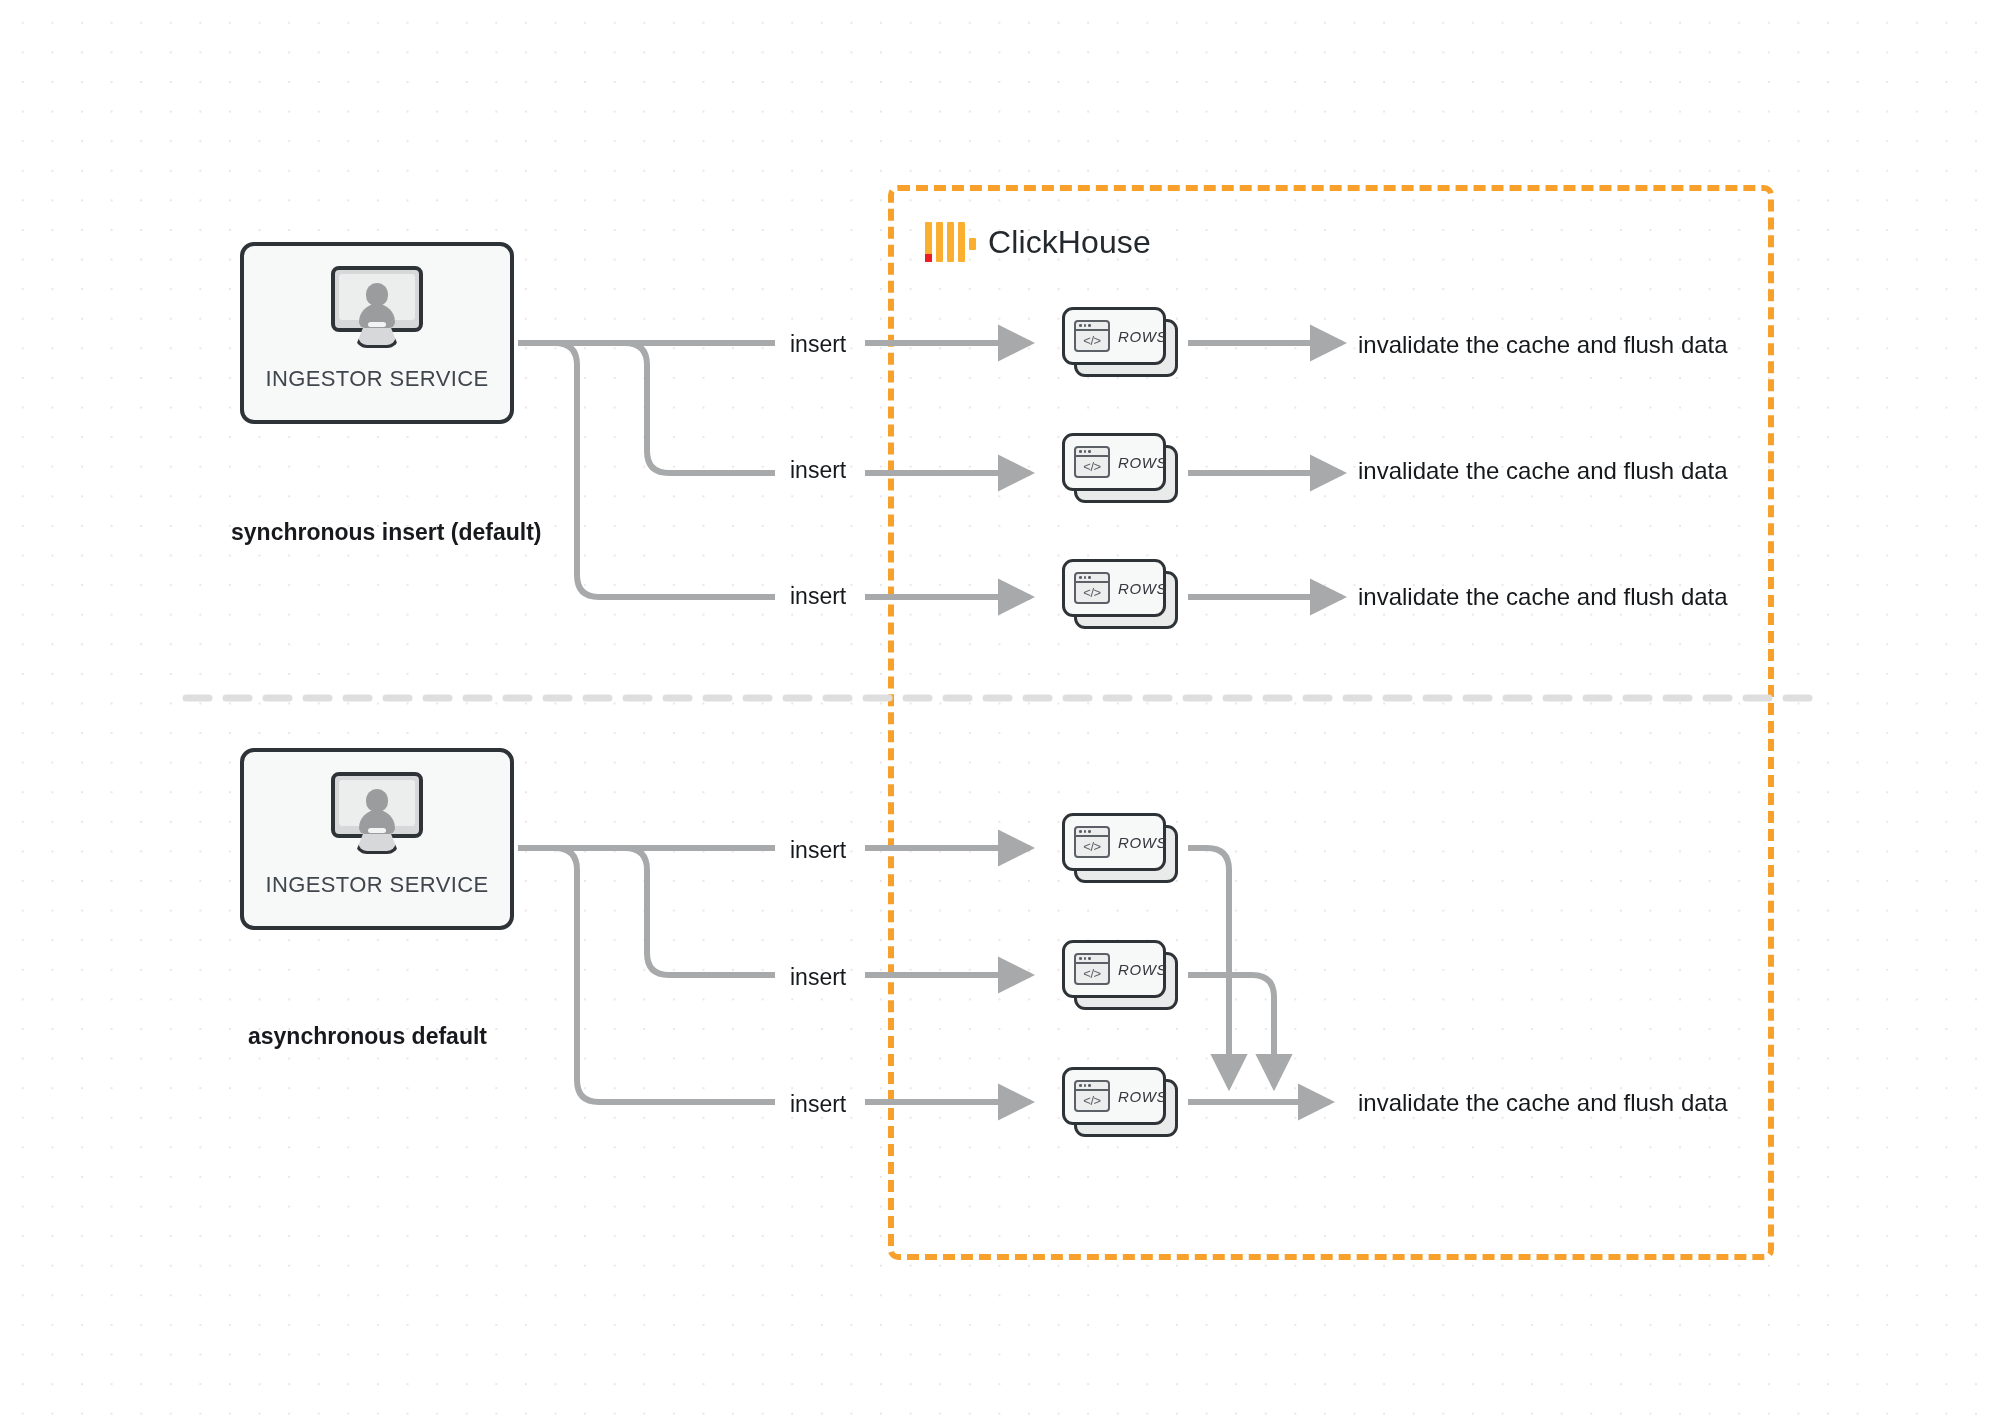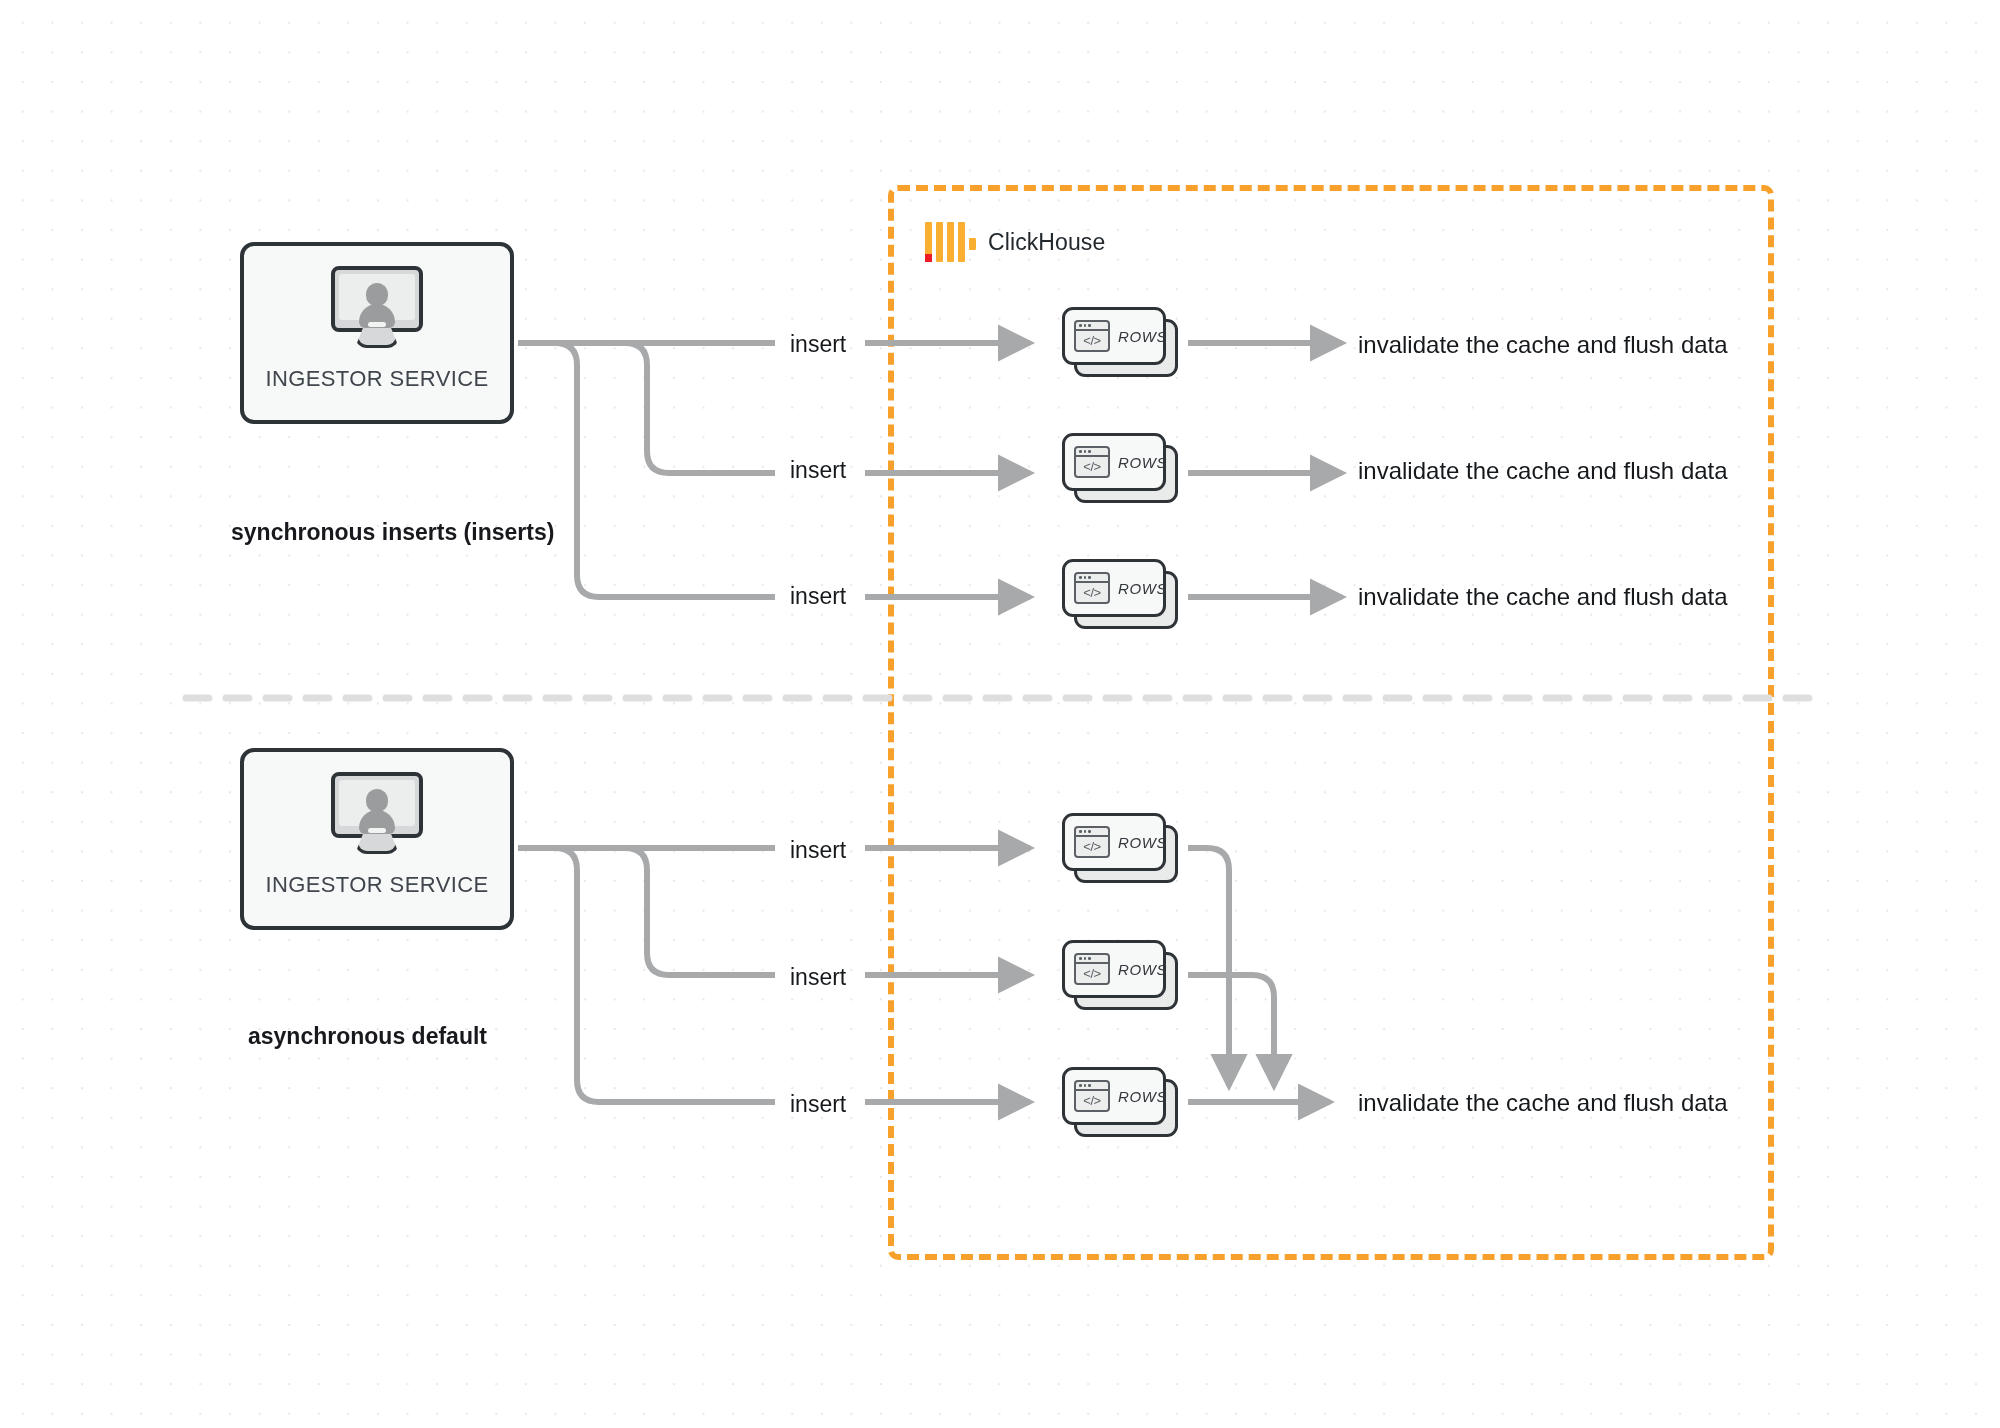--- a/index.html
+++ b/index.html
@@ -75,21 +75,21 @@
   }
   .ch-logo .red {
     position: absolute;
     left: 0px;
     top: 32px;
     width: 7px;
     height: 8px;
     background: #ED1C24;
   }
   .ch-logo-text {
-    font-size: 23px;
+    font-size: 32px;
     color: #24292e;
     letter-spacing: 0.1px;
     white-space: nowrap;
   }
 
   
   .ingestor {
     position: absolute;
     width: 274px;
     height: 182px;
@@ -352,21 +352,21 @@
         <span class="inner"></span>
         <span class="head"></span>
         <span class="body"></span>
       </span>
       <span class="notch"></span>
       <span class="neck"></span>
     </span>
     <span class="ingestor-label">INGESTOR SERVICE</span>
   </div>
 
-  <div class="section-caption" style="left:231px; top:519px;">synchronous inserts (inserts)</div>
+  <div class="section-caption" style="left:231px; top:519px;">synchronous insert (default)</div>
 
   <div class="edge-label" style="left:790px; top:344px;">insert</div>
   <div class="rows-card" style="left:1062px; top:307px;">
     <span class="back"></span>
     <span class="front">
       <span class="win-icon">
         <span class="titlebar">
             <i></i>
             <i></i>
             <i></i>

